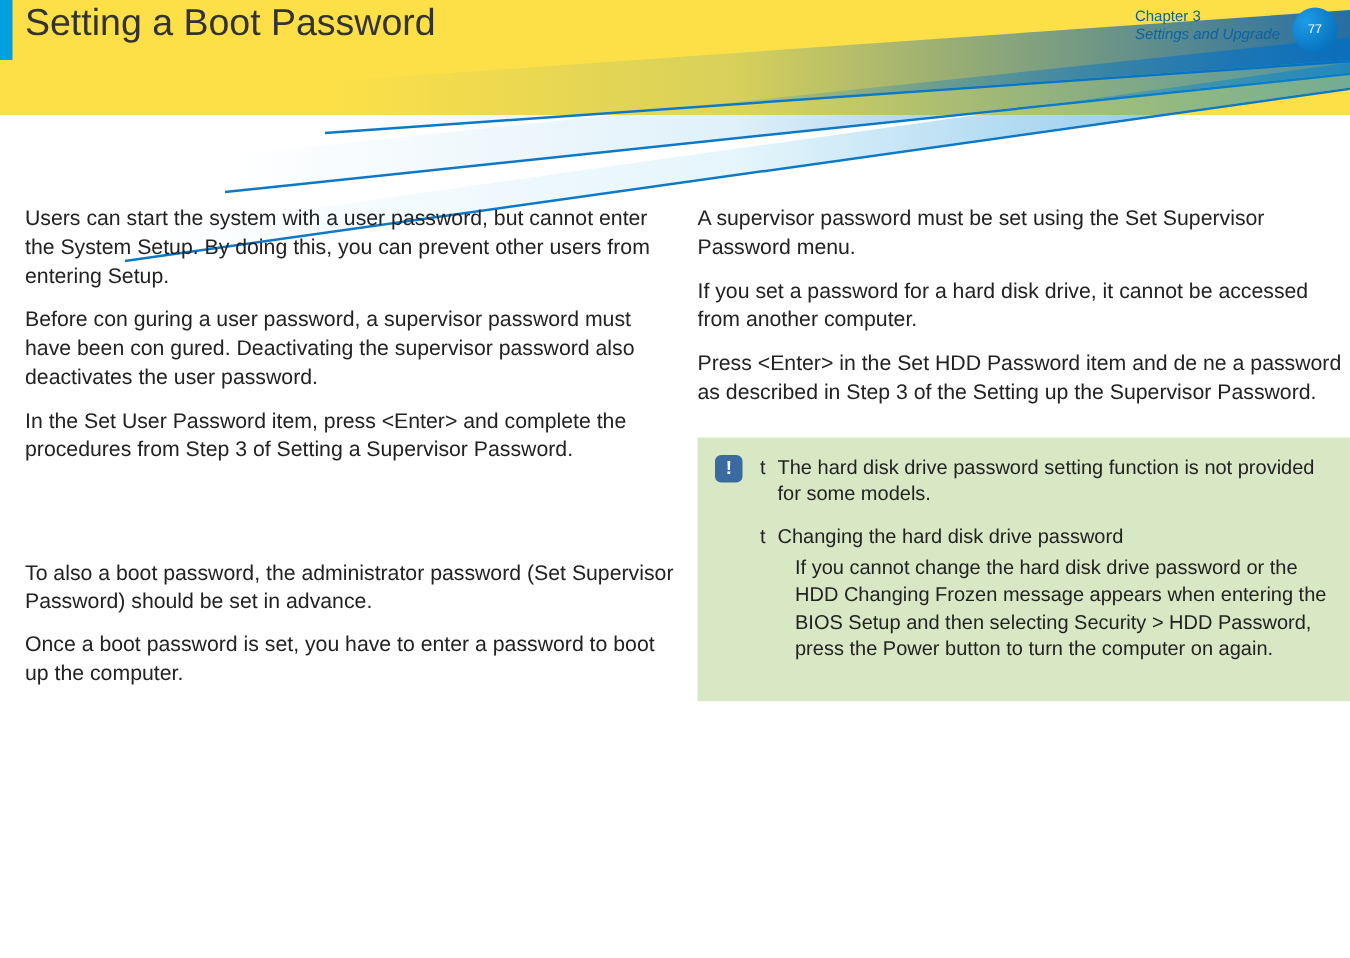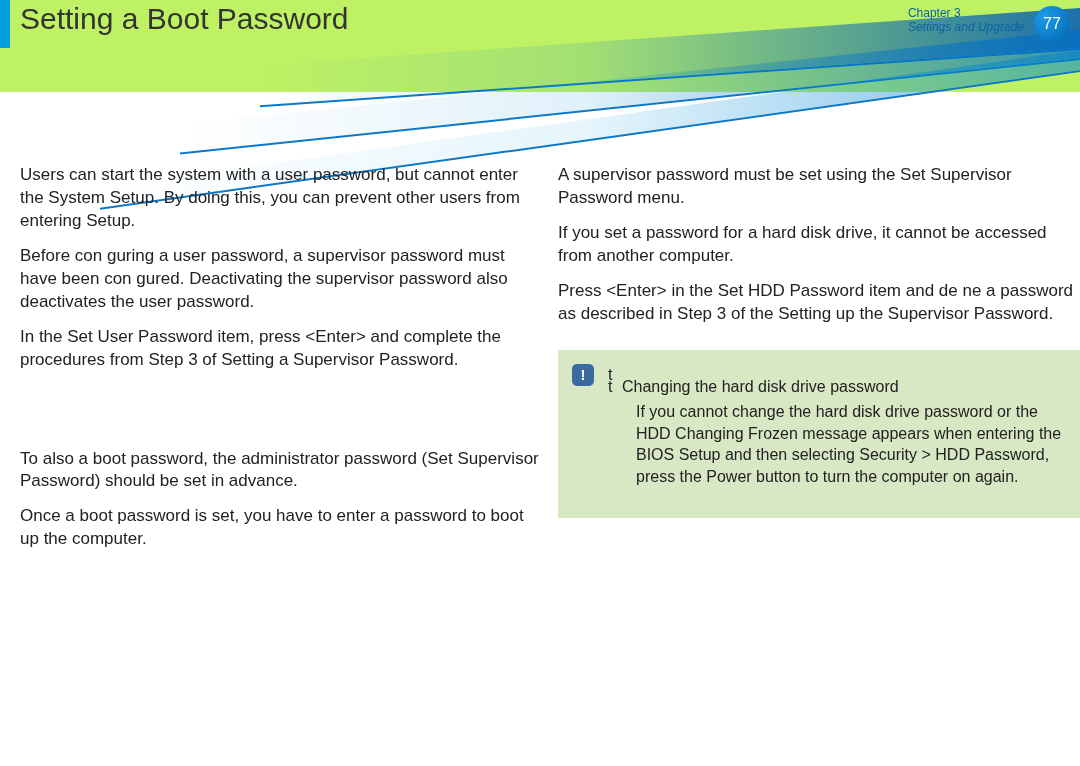--- a/index.html
+++ b/index.html
@@ -8,21 +8,21 @@
     width: 1080px;
     height: 766px;
     font-family: Arial, Helvetica, sans-serif;
     background: #ffffff;
     overflow: hidden;
     color: #222;
   }
   .banner {
     position: relative;
     height: 92px;
-    background: #bef264;
+    background: #fde047;
     overflow: visible;
   }
   .wave1, .wave2, .wave3 {
     position: absolute;
     right: 0;
     height: 40px;
     border-bottom: 2px solid #0b78c8;
     transform-origin: right center;
     pointer-events: none;
   }
@@ -58,21 +58,21 @@
   .chapter-block .sub { color: #0b63a0; font-style: italic; }
   .page-badge {
     position: absolute;
     right: 10px;
     top: 6px;
     width: 36px;
     height: 36px;
     border-radius: 50%;
     background: radial-gradient(circle at 30% 30%, #1e9be8, #0066b0);
     color: #fff;
-    font-size: 16px;
+    font-size: 10px;
     line-height: 36px;
     text-align: center;
     z-index: 5;
   }
   .content {
     position: relative;
     padding: 40px 0 0 20px;
     display: flex;
     font-size: 17px;
     line-height: 1.35;
@@ -159,20 +159,21 @@
     <div class="para">If you set a password for a hard disk drive, it cannot be accessed from another computer.</div>
     <div class="para">
       <span>Press &lt;</span><span>Enter</span><span>&gt; in the </span><span>Set HDD Password</span><span> item and de ne a password as described in Step 3 of the Setting up the Supervisor Password.</span>
     </div>
 
     <div class="note-box">
       <div class="note-icon">!</div>
 
       <div class="note-item">
         <span class="bullet">t</span>
+        <span>The hard disk drive password setting function is not provided for some models.</span>
       </div>
 
       <div class="note-item">
         <span class="bullet">t</span>
         <span>Changing the hard disk drive password</span>
         <div class="note-sub">
           <span>If you cannot change the hard disk drive password or the </span><span>HDD Changing Frozen</span><span> message appears when entering the BIOS Setup and then selecting </span><span>Security &gt; HDD Password</span><span>, press the </span><span>Power</span><span> button to turn the computer on again.</span>
         </div>
       </div>
     </div>

